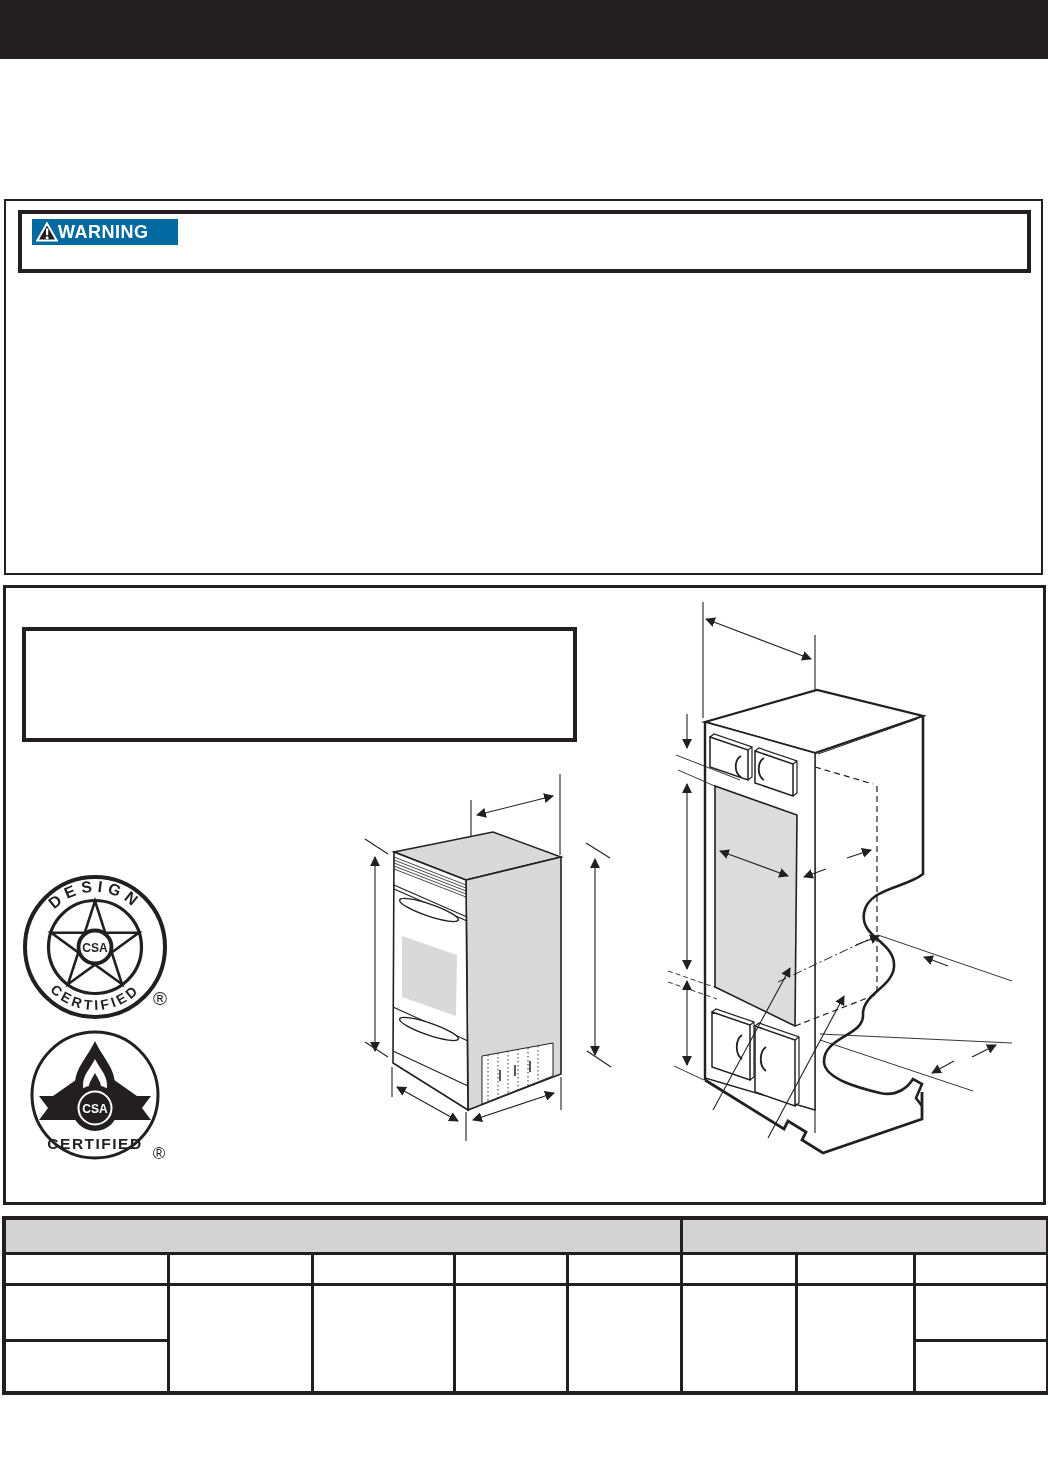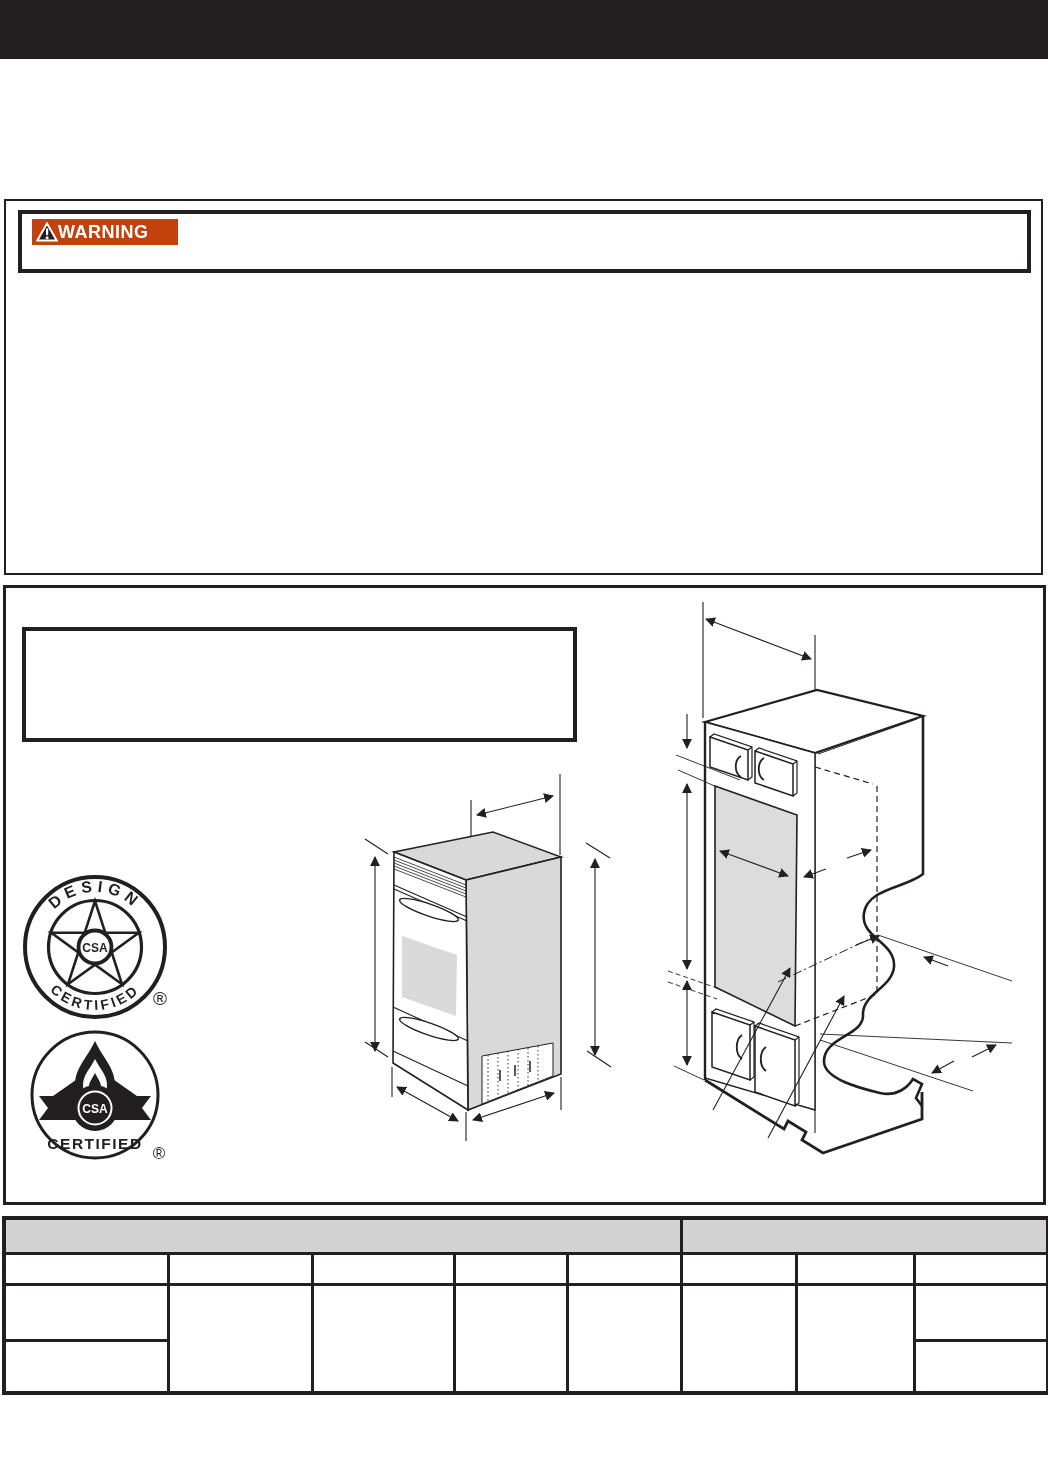--- a/index.html
+++ b/index.html
@@ -2,21 +2,21 @@
 <html><head>
 <meta charset="utf-8">
 <style>
   html,body{margin:0;padding:0;background:#fff;}
   .page{position:relative;width:1048px;height:1473px;background:#ffffff;overflow:hidden;
         font-family:"Liberation Sans",sans-serif;color:#231f20;}
   .abs{position:absolute;box-sizing:border-box;}
   .header-bar{left:0;top:0;width:1048px;height:59px;background:#231f20;}
   .note-outer{left:4px;top:199px;width:1039px;height:376px;border:2px solid #231f20;}
   .warning-box{left:18px;top:210px;width:1013px;height:63px;border:4px solid #231f20;}
-  .warning-badge{left:32px;top:219px;width:146px;height:26px;background:#c2410c;color:#ffffff;
+  .warning-badge{left:32px;top:219px;width:146px;height:26px;background:#0369a1;color:#ffffff;
         display:flex;align-items:center;padding-left:4px;}
   .warning-badge .wtxt{font-weight:bold;font-size:18px;letter-spacing:.5px;line-height:1;}
   .warning-body{left:30px;top:290px;width:990px;height:270px;font-size:14px;}
   .diagram-box{left:3px;top:585px;width:1043px;height:620px;border:3px solid #231f20;}
   .label-box{left:22px;top:627px;width:555px;height:115px;border:4px solid #231f20;font-size:14px;}
   .spec-table{left:2px;top:1216px;width:1044px;}
   table{border-collapse:collapse;table-layout:fixed;width:1044px;border:4px solid #231f20;}
   td{border:3px solid #231f20;padding:0 4px;font-size:13px;vertical-align:middle;}
   .ghead{background:#d3d3d3;height:32px;}
   .chead{height:28px;}

